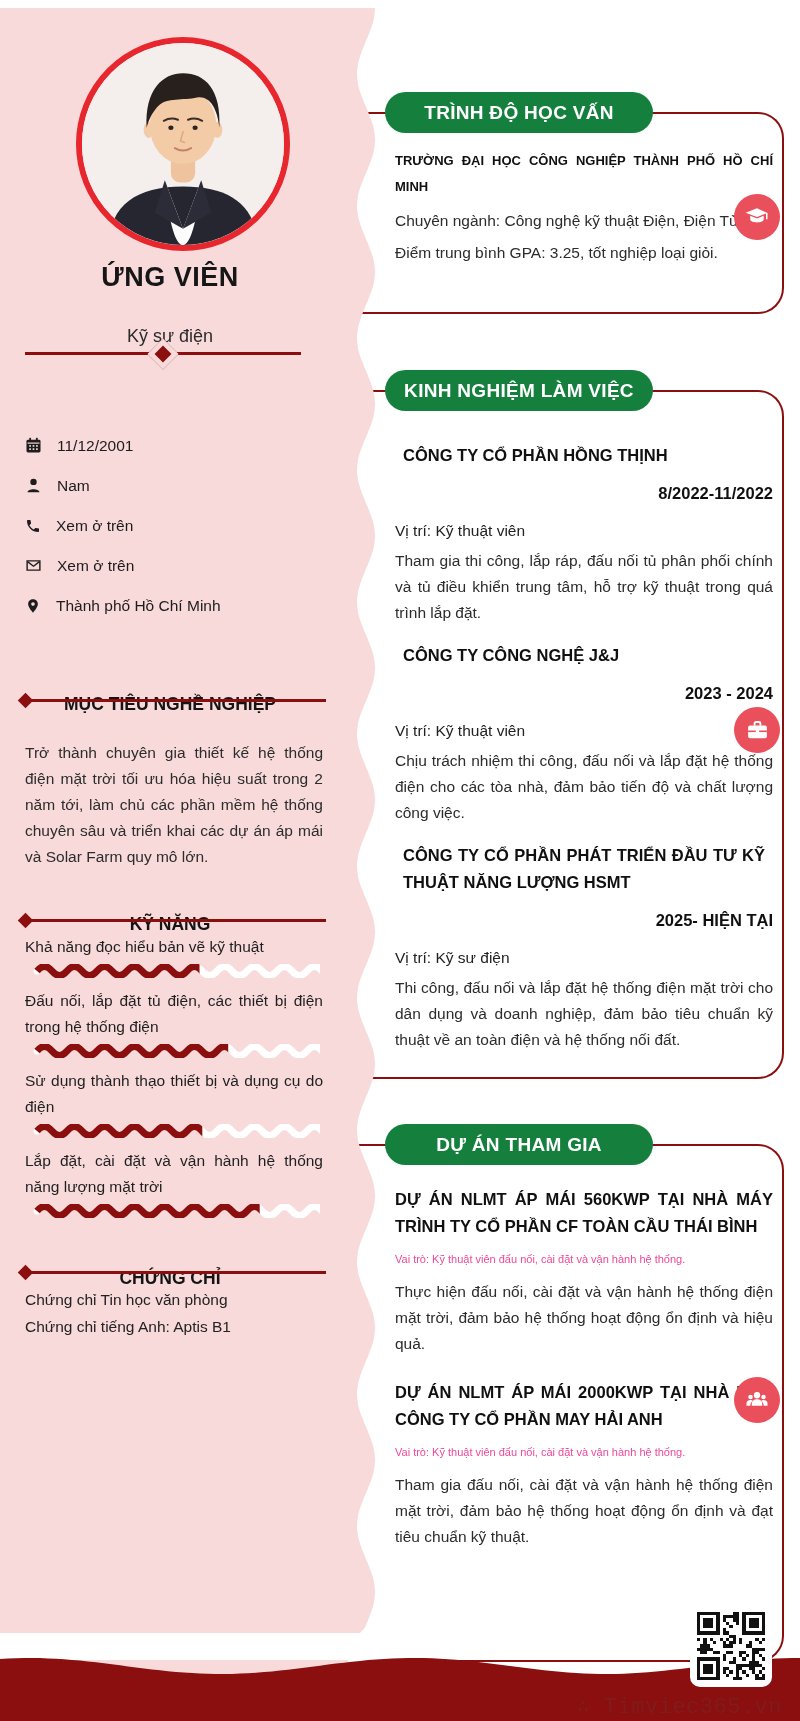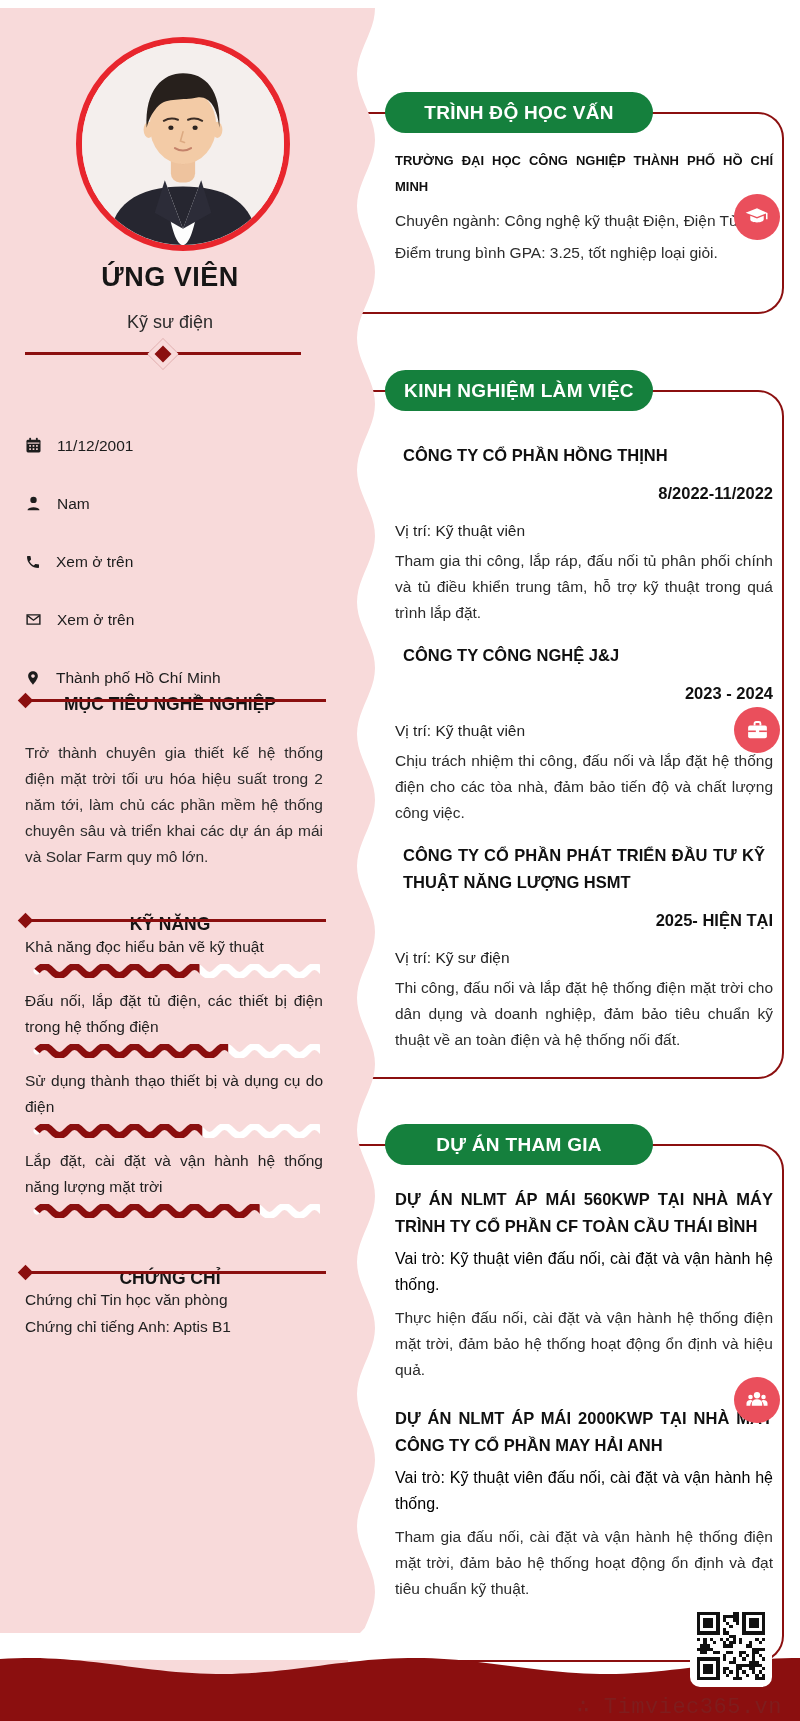--- a/index.html
+++ b/index.html
@@ -12,26 +12,26 @@
   #pink-panel{left:0;top:0;z-index:2;}
   #pink-strip{left:0;top:1660px;width:390px;height:24px;background:#f8dada;z-index:2;}
   #patch{left:348px;top:1653px;width:27px;height:9px;background:#ffffff;z-index:3;}
 
   
   .lz{z-index:3;}
   #photo-ring{left:76px;top:37px;width:202px;height:202px;border:6px solid #e8262d;
               border-radius:50%;overflow:hidden;background:#f4efed;}
   #name{left:0;top:262px;width:340px;text-align:center;font-size:27px;font-weight:700;
         letter-spacing:.5px;color:#161616;}
-  #title{left:0;top:312px;width:340px;text-align:center;font-size:18px;color:#2b2b2b;}
+  #title{left:0;top:326px;width:340px;text-align:center;font-size:18px;color:#2b2b2b;}
   #name-divider{left:25px;top:342px;width:276px;height:24px;}
   #name-divider .line{position:absolute;left:0;top:10px;width:100%;height:3px;background:#8b0f0f;}
   #name-divider .dia{position:absolute;left:calc(50% - 11px);top:1px;width:12px;height:12px;
        background:#8b0f0f;border:5px solid #f8dada;transform:rotate(45deg);}
-  #info-list{left:25px;top:434px;width:305px;display:flex;flex-direction:column;gap:35px;}
+  #info-list{left:25px;top:434px;width:305px;display:flex;flex-direction:column;gap:17px;}
   .info-item{display:flex;align-items:center;gap:15px;font-size:15.5px;color:#1c1c1c;height:23px;}
   .info-item svg{flex:0 0 auto;}
 
   .sec-head{width:340px;text-align:center;font-size:17.5px;font-weight:700;color:#141414;margin-top:28px;}
   .sec-line{left:28px;width:298px;height:3px;background:#8b0f0f;}
   .sec-dia{left:20px;width:11px;height:11px;background:#8b0f0f;transform:rotate(45deg);}
   #obj-head{left:0;top:666px;} #obj-line{top:699px;} #obj-dia{top:695px;}
   #obj-text{left:25px;top:740px;width:298px;font-size:15.5px;line-height:26px;
             text-align:justify;color:#2c2c2c;}
   #skills-head{left:0;top:886px;} #skills-line{top:919px;} #skills-dia{top:915px;}
@@ -61,21 +61,21 @@
   .edu-line{font-size:15.5px;line-height:26px;text-align:justify;color:#2c2c2c;margin:0 0 6px 0;}
   #exp-content{left:395px;top:434px;width:378px;}
   .job{margin-bottom:16px;}
   .company{font-weight:700;font-size:16.5px;line-height:27px;text-align:justify;color:#101010;margin:8px;}
   .period{font-weight:700;font-size:16.5px;line-height:27px;text-align:right;color:#101010;margin:11px 0;}
   .position{font-size:15.5px;line-height:26px;color:#222;margin:0 0 4px 0;}
   .jdesc{font-size:15.5px;line-height:26px;text-align:justify;color:#2c2c2c;margin:0;}
   #proj-content{left:395px;top:1186px;width:378px;}
   .project{margin-bottom:22px;}
   .pname{font-weight:700;font-size:16.5px;line-height:27px;text-align:justify;color:#101010;margin:0 0 6px 0;}
-  .prole{font-size:16px;line-height:26px;text-align:justify;color:#000000;margin:0 0 7px 0;}
+  .prole{font-size:11px;line-height:26px;text-align:justify;color:#ec4899;margin:0 0 7px 0;}
   .pdesc{font-size:15.5px;line-height:26px;text-align:justify;color:#2c2c2c;margin:0;}
 
   
   #footer-wave{left:0;top:1645px;z-index:5;}
   #qr{left:690px;top:1605px;width:82px;height:82px;background:#fff;border-radius:10px;
       display:flex;align-items:center;justify-content:center;z-index:6;}
   #brand{right:18px;top:1693px;font-family:"Liberation Mono",monospace;font-size:22px;
          color:#7f1d1d;z-index:6;letter-spacing:.5px;margin-left:28px;}
 </style>
 </head>

